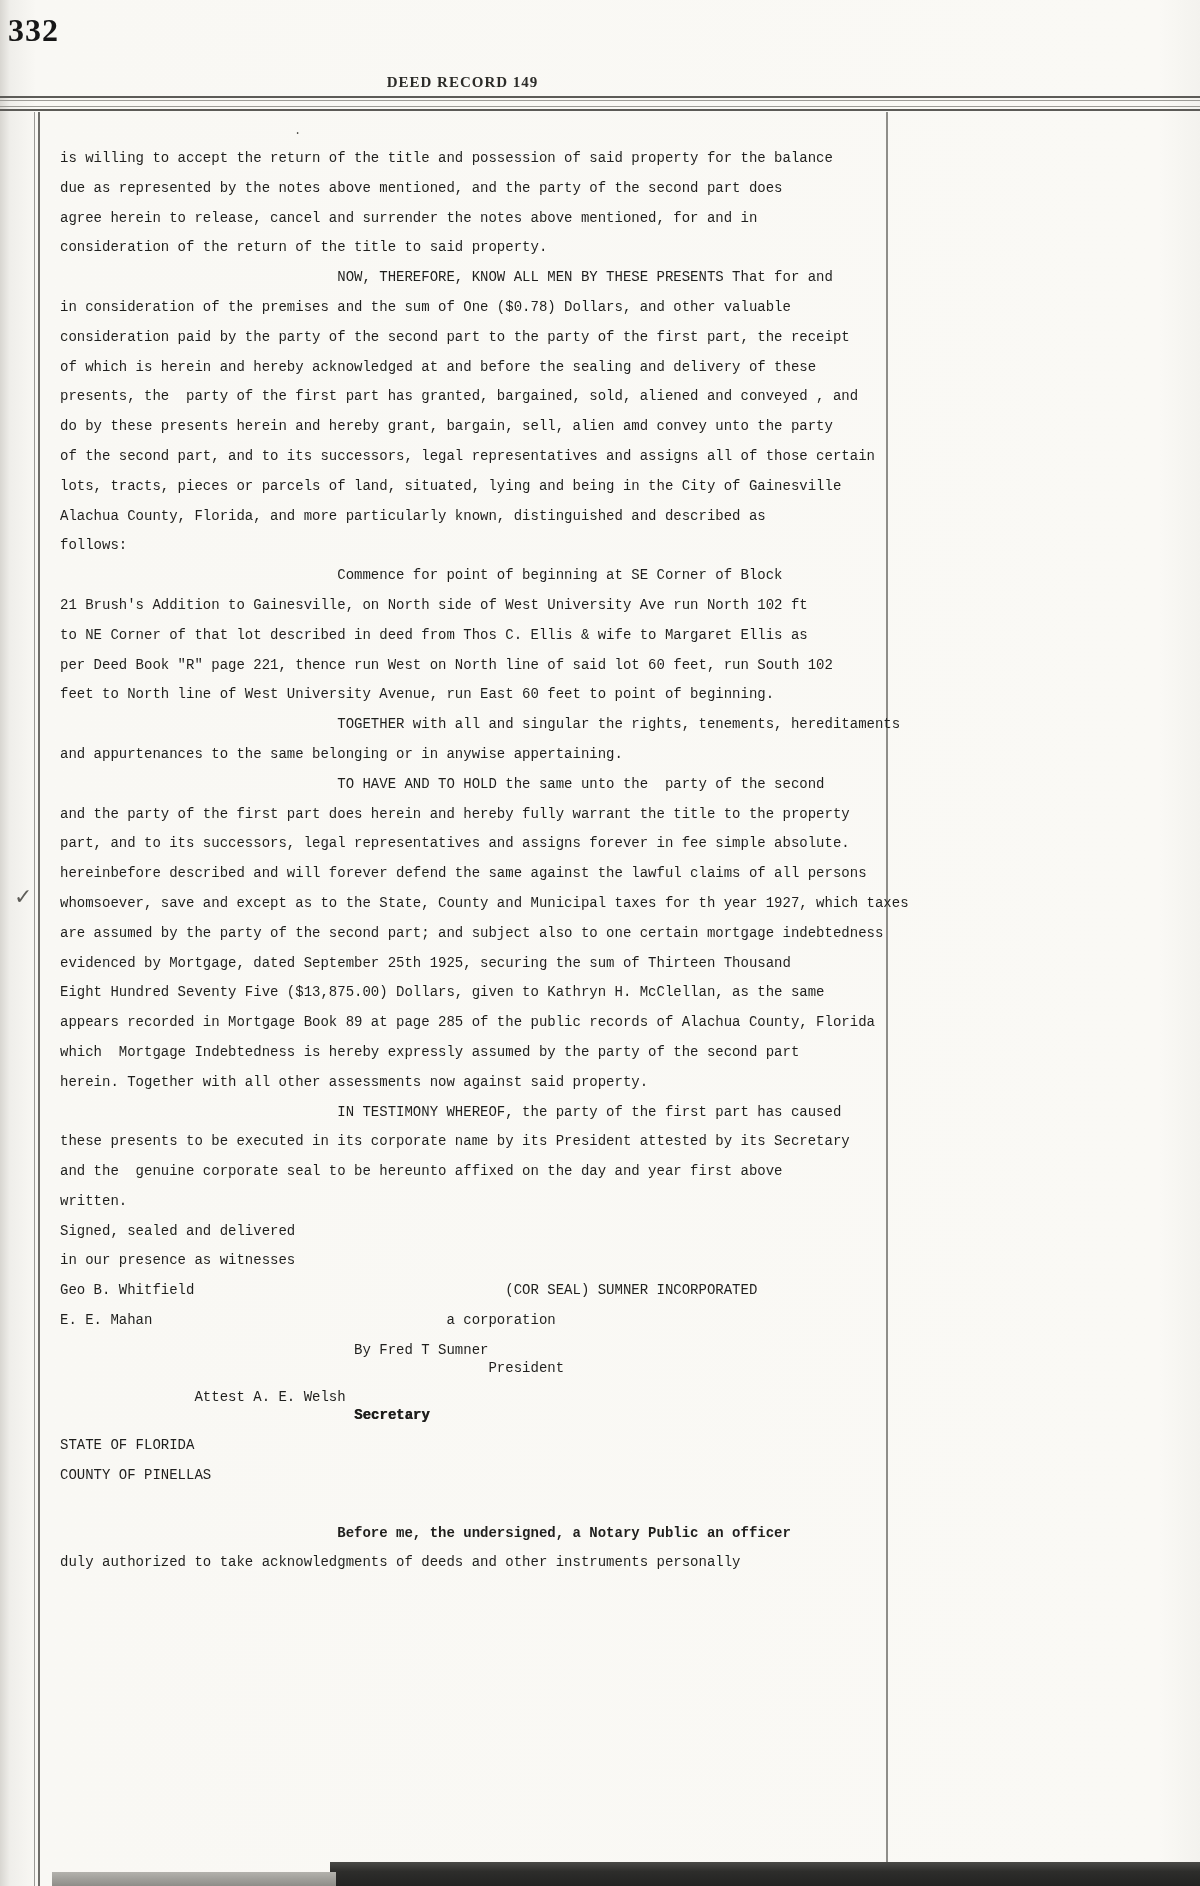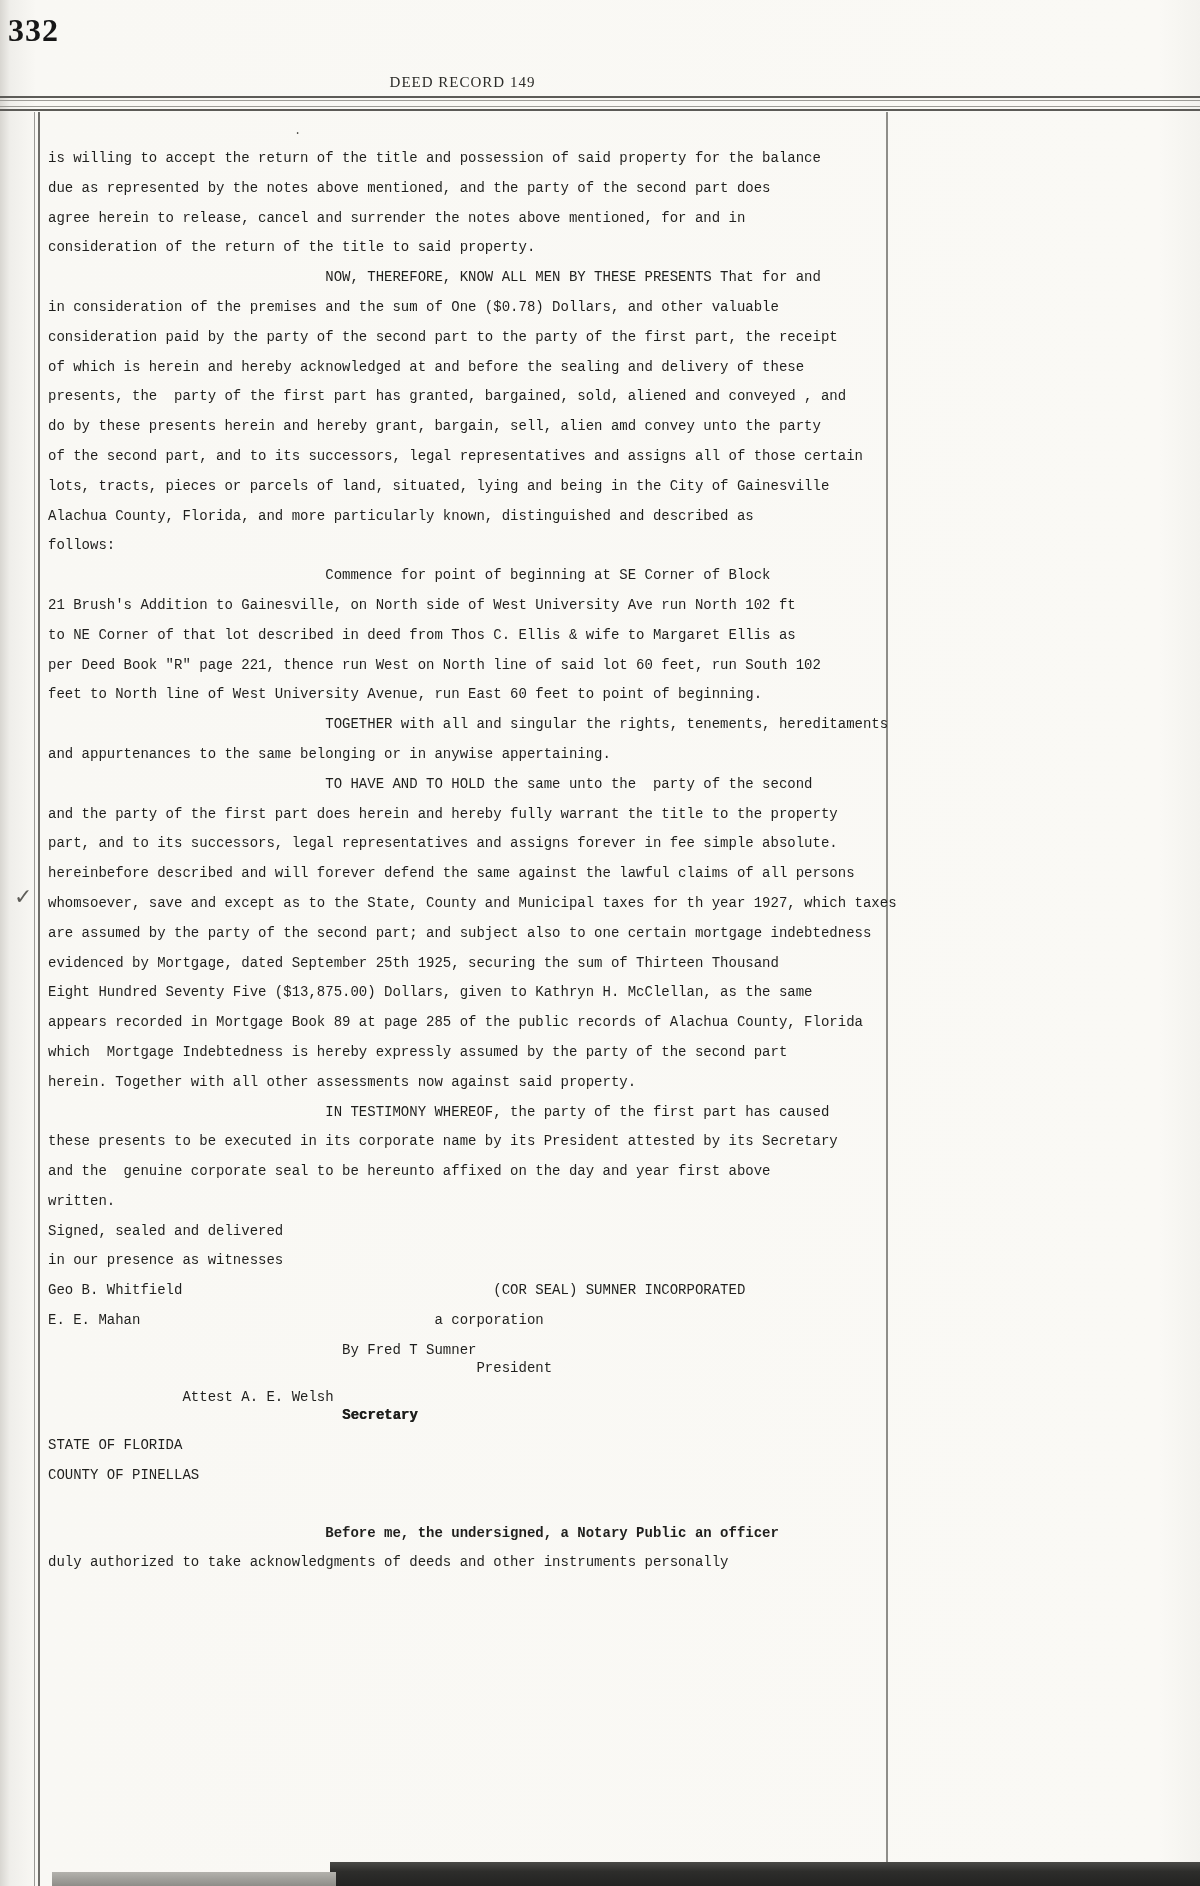--- a/index.html
+++ b/index.html
@@ -28,21 +28,21 @@
     letter-spacing: 1px;
   }
   .header-title {
     position: absolute;
     top: 74px;
     left: 37px;
     width: 851px;
     text-align: center;
     font-family: "Liberation Serif", "DejaVu Serif", serif;
     font-size: 15px;
-    font-weight: 400;
+    font-weight: 700;
     letter-spacing: 1px;
     color: #2b2b28;
   }
   .hrule { position: absolute; left: 0; width: 1200px; }
   .hrule-a { top: 96px;  height: 2px; background: #5c5b57; }
   .hrule-b { top: 100px; height: 1px; background: #9d9c97; }
   .hrule-c { top: 106px; height: 1px; background: #9d9c97; }
   .hrule-d { top: 109px; height: 2px; background: #5c5b57; }
   .vrule { position: absolute; z-index: 1; }
   .vrule-left-outer { left: 34px; top: 112px; width: 1px; height: 1774px; background: #9a9995; }
@@ -53,20 +53,21 @@
     z-index: 2;
     left: 48px;
     top: 144px;
     font-size: 14px;
     color: #1f1f1d;
   }
   .line {
     white-space: pre;
     height: 29.8px;
     line-height: 29.8px;
+    margin-left: 12px;
   }
   .line.gap-tight { margin-top: -12px; }
   .line.gap-wide  { margin-top: 28px; font-weight: bold; }
   .line.bold { font-weight: 700; text-shadow: 0.5px 0 0 #1f1f1d; }
   .margin-check {
     position: absolute;
     z-index: 2;
     left: 14px;
     top: 884px;
     font-size: 22px;

